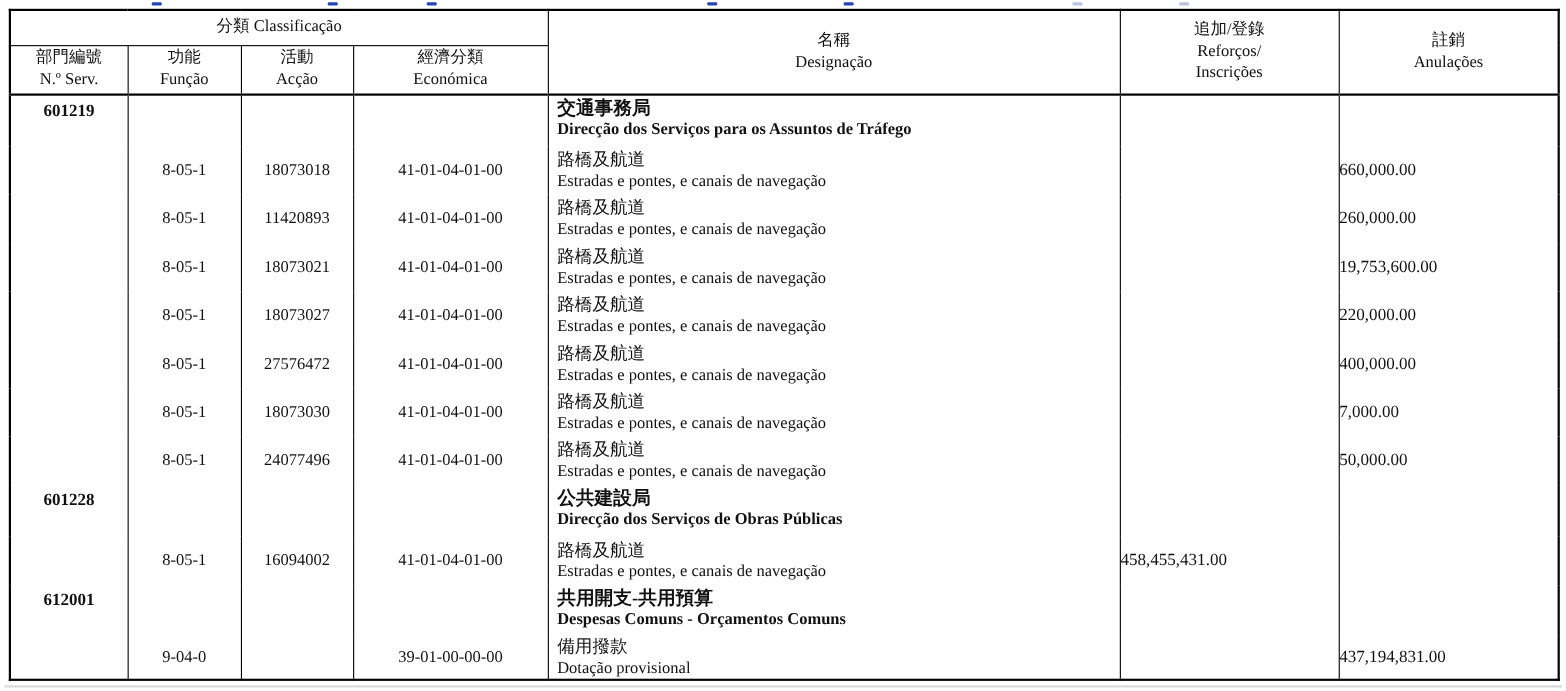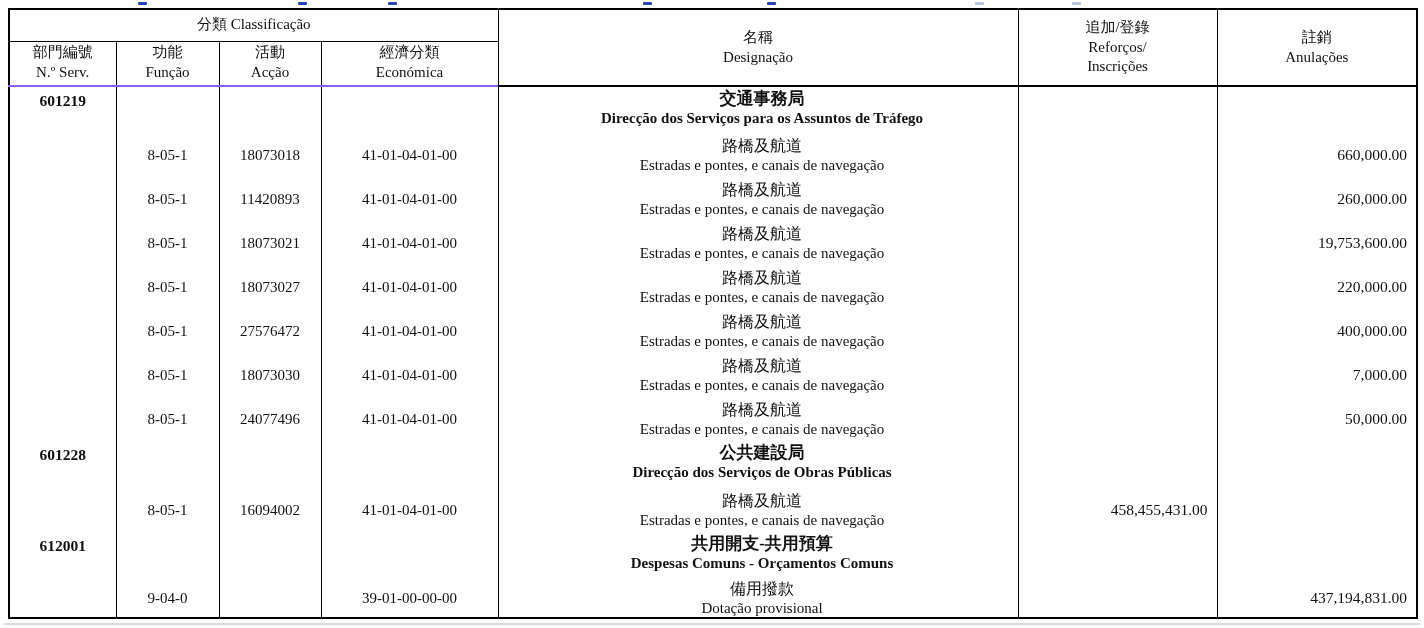--- a/index.html
+++ b/index.html
@@ -33,48 +33,48 @@
 
   thead th {
     font-size: 15px;
     text-align: center;
     vertical-align: middle;
     line-height: 1.32;
   }
   tr.h1 { height: 32px; }
   tr.h2 { height: 45px; }
   tr.h1 th.class-hd { border-bottom: 1px solid #000; }
-  tr.h2 th { border-bottom: 2px solid #8b5cf6; }
+  tr.h2 th { border-bottom: 2px solid #000000; }
   th.span-hd { border-bottom: 2px solid #000; }
 
   tbody td {
     font-size: 15px;
     text-align: center;
     vertical-align: middle;
   }
   tr.row-dept  { height: 47px; }
   tr.row-entry { height: 44px; padding-left: 28px; }
   tr.row-last  { height: 38px; }
 
   tr.row-dept td { vertical-align: top; }
   tr.row-dept td.serv {
     font-weight: bold;
     font-size: 15.5px;
     padding-top: 5px;
   }
   tr.row-dept td.desig { padding-top: 2px; }
 
-  td.desig { text-align: center; padding-left: 8px; }
+  td.desig { text-align: left; padding-left: 8px; }
   td.desig .zh { font-size: 16px; line-height: 1.25; }
   td.desig .pt { font-size: 15px; line-height: 1.2; }
   td.desig .dept-zh { font-weight: bold; font-size: 17px; line-height: 1.2; }
   td.desig .dept-pt { font-weight: bold; font-size: 15px; line-height: 1.3; }
 
   td.amount {
-    text-align: right;
+    text-align: left;
     padding-right: 9px;
     font-size: 15.5px;
   }
 
   
   .bottom-shadow {
     position: absolute; left: 4px; top: 623px;
     width: 1416px; height: 2px;
     background: #d9d9d9;
   }

